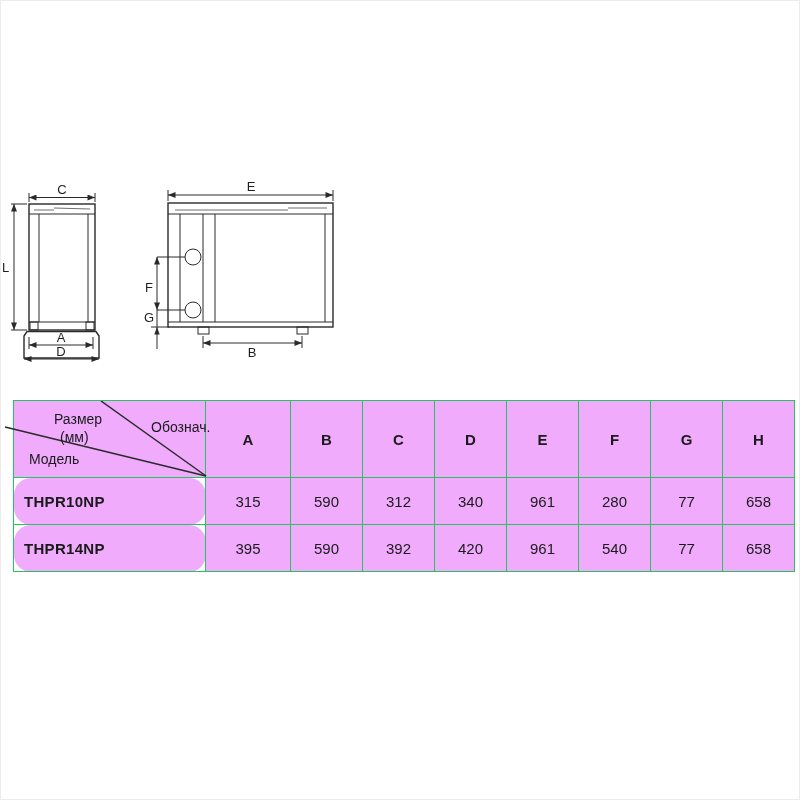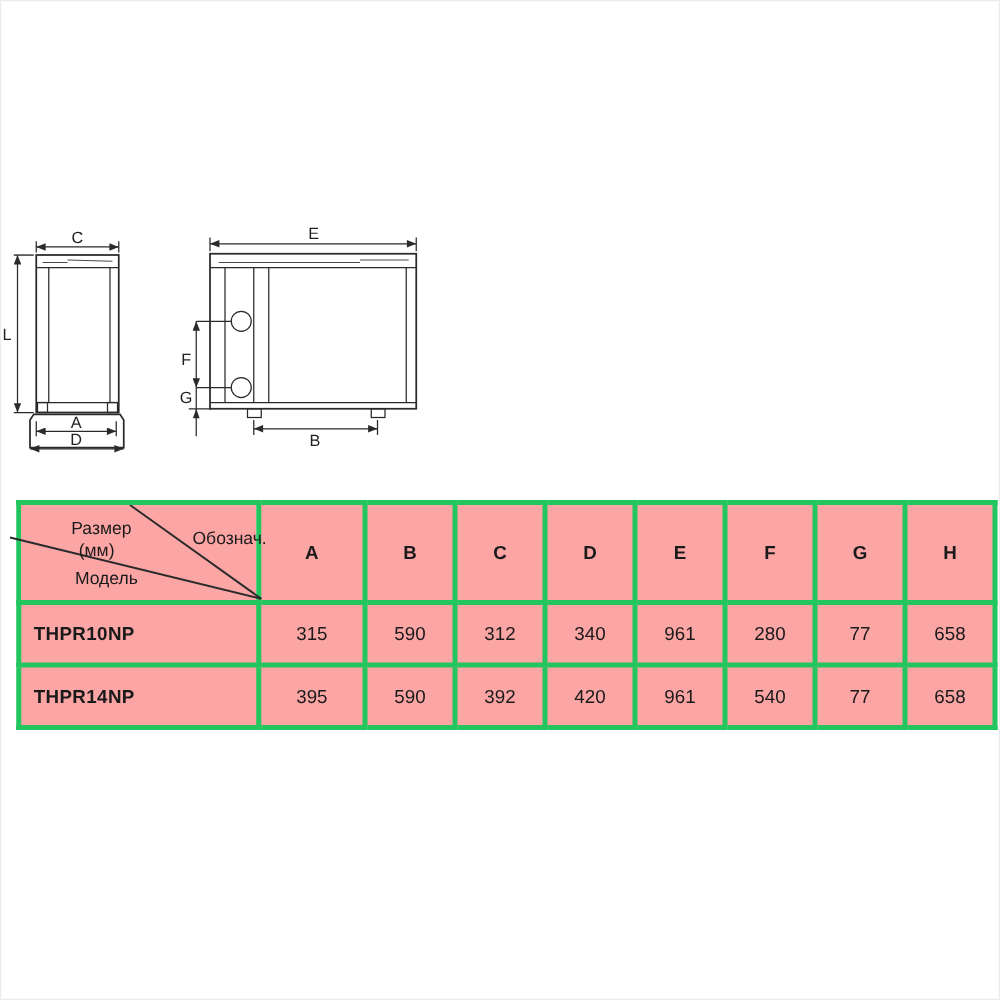--- a/index.html
+++ b/index.html
@@ -18,37 +18,37 @@
   .seam{stroke-width:.8;stroke:#4a4a4a;}
   .dim{stroke-width:1;}
   .dimtxt{fill:#1f1f1f;font-family:"Liberation Sans",sans-serif;font-size:13px;}
   
   table.spec{
     position:absolute;left:13px;top:400px;
     border-collapse:collapse;table-layout:fixed;width:781px;
     font-family:"Liberation Sans",sans-serif;
   }
   table.spec td{
-    border:4px solid #22c55e;background:#fca5a5;
+    border:1px solid #22c55e;background:#f0abfc;
     text-align:center;vertical-align:middle;
     font-size:15px;color:#1a1a1a;padding:0;
   }
   table.spec td.corner{position:relative;padding:0;}
   table.spec tr.hdr td{height:76px;font-weight:bold;}
   table.spec tr.data td{height:46px;}
   table.spec td.model{
-    text-align:left;padding-left:10px;font-weight:bold;letter-spacing:.3px;
+    text-align:left;padding-left:10px;font-weight:bold;letter-spacing:.3px;border-radius:17px;
   }
   .corner-svg{position:absolute;left:-10px;top:0;width:203px;height:76px;}
   .corner-svg line{stroke:#2a2a2a;stroke-width:1.5;}
   .corner-label{position:absolute;font-size:14px;font-weight:400;color:#1a1a1a;white-space:nowrap;}
   .lbl-size{left:40px;top:10px;}
   .lbl-unit{left:46px;top:28px;}
   .lbl-desig{left:137px;top:18px;}
-  .lbl-model{left:15px;top:50px;margin-left:28px;}
+  .lbl-model{left:15px;top:50px;}
 </style>
 </head>
 <body>
 
 <div class="stage">
 
   <svg class="drawing" width="800" height="395" viewBox="0 0 800 395">
     <defs>
       <marker id="arr" viewBox="0 0 10 8" refX="10" refY="4" markerWidth="9" markerHeight="6" orient="auto-start-reverse">
         <path d="M0,0 L10,4 L0,8 Z" fill="#2a2a2a"></path>

